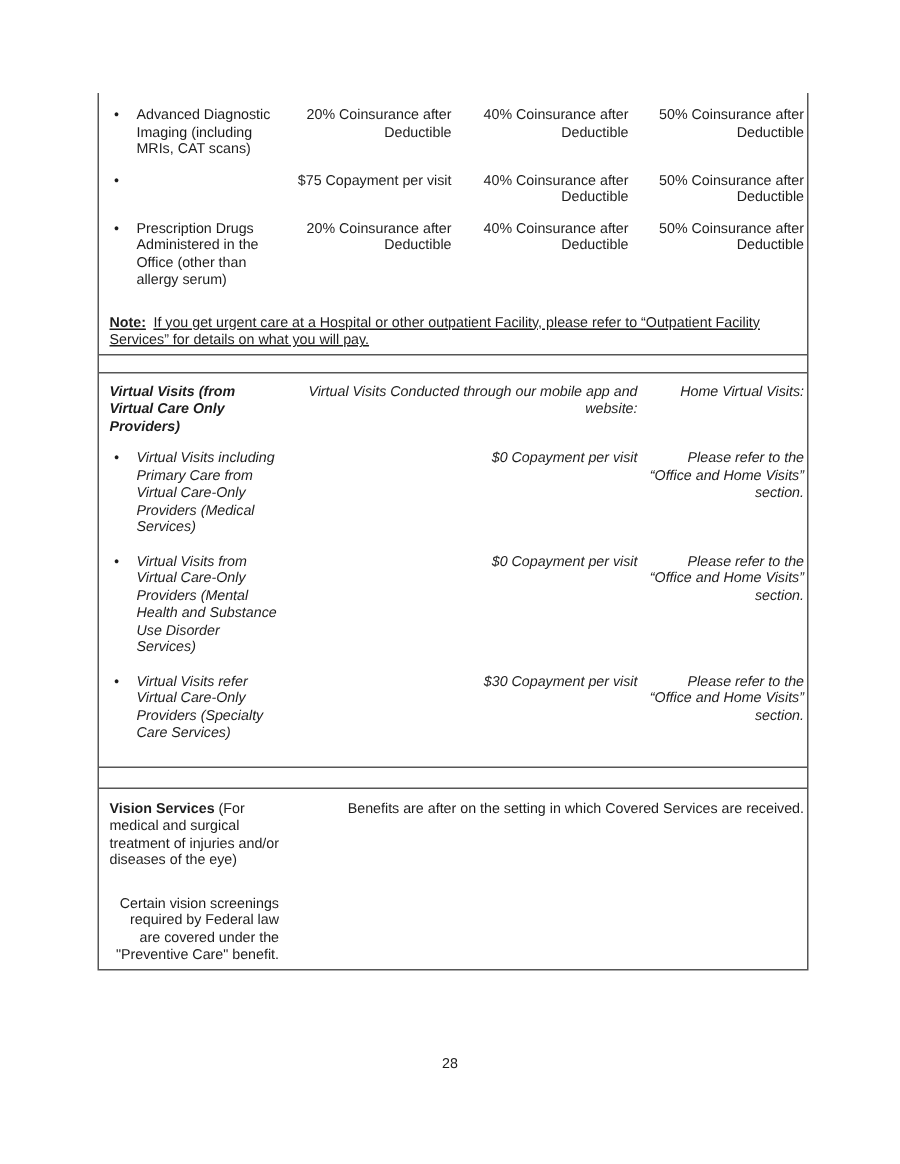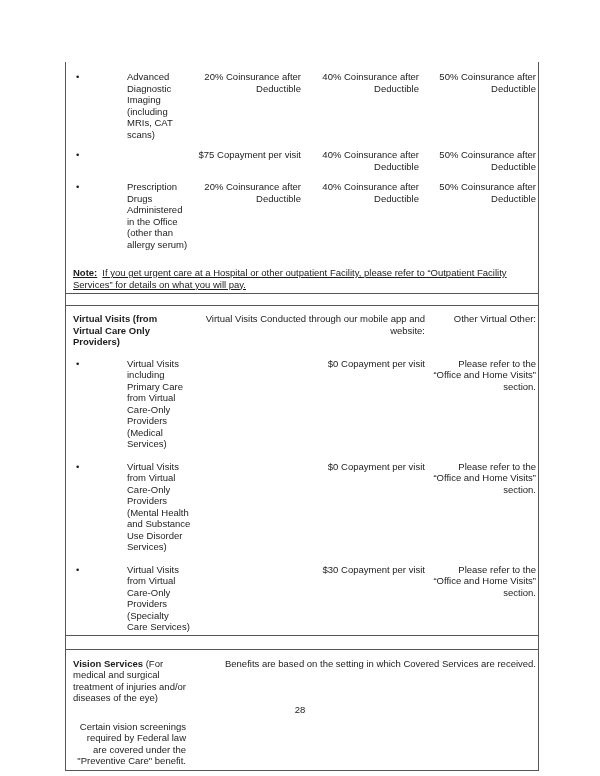--- a/index.html
+++ b/index.html
@@ -20,37 +20,37 @@
   .benefits-table {
     position: absolute;
     left: 65px; top: 62px;
     width: 472px;
     box-sizing: content-box;
     border-left: 1px solid #565656;
     border-right: 1px solid #565656;
   }
   .tsection { border-bottom: 1px solid #565656; }
   .sec-office  { padding-top: 9px; }
-  .sec-virtual { padding-top: 7px; padding-bottom: 2px; }
+  .sec-virtual { padding-top: 7px; padding-bottom: 16px; font-style: italic; }
   .sec-vision  { padding-top: 8px; padding-bottom: 3px; }
   .spacer-row { border-bottom: 1px solid #565656; }
   .spacer-1 { height: 12px; }
   .spacer-2 { height: 14px; }
 
   .row { display: grid; align-items: start; }
   .row-office  { grid-template-columns: 125px 112px 118px 1fr; margin-bottom: 9px; }
   .row-virtual { grid-template-columns: 125px 236px 1fr; margin-bottom: 11px; }
   .row-virtual-header { margin-bottom: 10px; }
   .row-vision  { grid-template-columns: 125px 1fr; }
   .row:last-child { margin-bottom: 0; }
 
   .cell-center { text-align: right; padding: 0 2px; }
   .svc-cell { display: flex; padding-left: 10px; }
   .bullet { flex: 0 0 15px; width: 15px; }
-  .svc-text { width: 97px; margin-left: 36px; }
+  .svc-text { width: 97px; }
   .head-cell { padding-left: 7px; padding-right: 5px; }
   .bold { font-weight: bold; }
 
   .note-row { padding: 8px 7px 3px 7px; text-decoration: underline; }
   .note-label { font-weight: bold; margin-right: 5px; }
 
   .vision-note { margin-top: 17px; text-align: right; }
 
   .page-number {
     position: absolute;
@@ -102,21 +102,21 @@
       </div>
     </div>
 
     <div class="spacer-row spacer-1"></div>
 
     <div class="tsection sec-virtual">
 
       <div class="row row-virtual row-virtual-header">
         <div class="head-cell bold">Virtual Visits (from Virtual Care Only Providers)</div>
         <div class="cell-center">Virtual Visits Conducted through our mobile app and website:</div>
-        <div class="cell-center">Other Virtual Other:</div>
+        <div class="cell-center">Home Virtual Visits:</div>
       </div>
 
       <div class="row row-virtual">
         <div class="svc-cell">
           <span class="bullet">•</span>
           <span class="svc-text">Virtual Visits including Primary Care from Virtual Care-Only Providers (Medical Services)</span>
         </div>
         <div class="cell-center">$0 Copayment per visit</div>
         <div class="cell-center">Please refer to the “Office and Home Visits” section.</div>
       </div>
@@ -126,38 +126,38 @@
           <span class="bullet">•</span>
           <span class="svc-text">Virtual Visits from Virtual Care-Only Providers (Mental Health and Substance Use Disorder Services)</span>
         </div>
         <div class="cell-center">$0 Copayment per visit</div>
         <div class="cell-center">Please refer to the “Office and Home Visits” section.</div>
       </div>
 
       <div class="row row-virtual">
         <div class="svc-cell">
           <span class="bullet">•</span>
-          <span class="svc-text">Virtual Visits from Virtual Care-Only Providers (Specialty Care Services)</span>
+          <span class="svc-text">Virtual Visits refer Virtual Care-Only Providers (Specialty Care Services)</span>
         </div>
         <div class="cell-center">$30 Copayment per visit</div>
         <div class="cell-center">Please refer to the “Office and Home Visits” section.</div>
       </div>
     </div>
 
     <div class="spacer-row spacer-2"></div>
 
     <div class="tsection sec-vision">
       <div class="row row-vision">
         <div class="head-cell">
           <p>
             <span class="bold">Vision Services</span>
             <span>(For medical and surgical treatment of injuries and/or diseases of the eye)</span>
           </p>
           <p class="vision-note">Certain vision screenings required by Federal law are covered under the "Preventive Care" benefit.</p>
         </div>
-        <div class="cell-center">Benefits are based on the setting in which Covered Services are received.</div>
+        <div class="cell-center">Benefits are after on the setting in which Covered Services are received.</div>
       </div>
     </div>
 
   </div>
 
   <div class="page-number">28</div>
 </div>
 
 </body></html>

